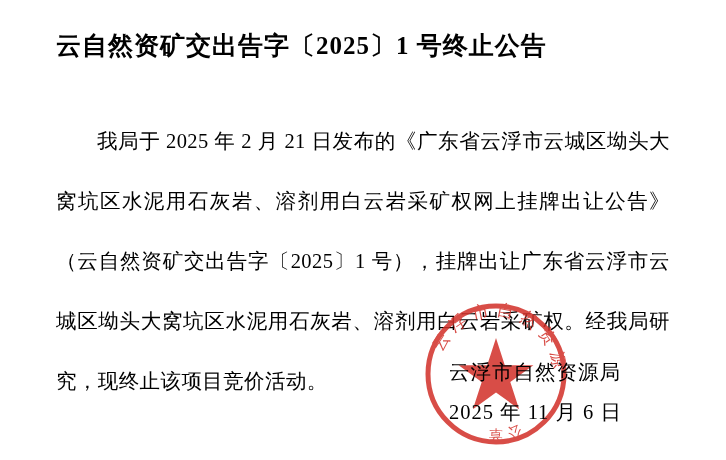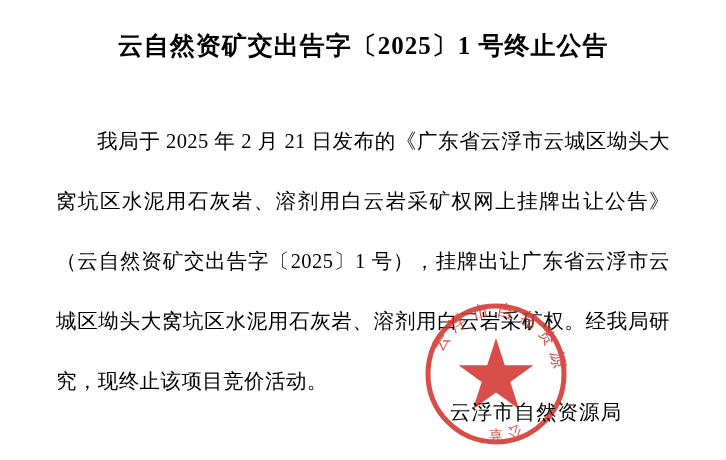--- a/index.html
+++ b/index.html
@@ -15,21 +15,21 @@
     overflow: hidden;
   }
   .page {
     position: relative;
     width: 726px;
     height: 460px;
     box-sizing: border-box;
     padding: 18px 56px 0 56px;
   }
   .doc-title {
-    text-align: center;
+    text-align: left;
     font-size: 25px;
     font-weight: bold;
     letter-spacing: 1px;
     color: #000000;
     margin: 10px 0 0 0;
     line-height: 1.4;
     white-space: nowrap;
   }
   .title-rule {
     height: 0;
@@ -99,15 +99,16 @@
         <textPath href="#sealArcTop" startOffset="12%">云浮市自然资源局</textPath>
       </text>
       <text font-family="'Liberation Serif', serif" font-size="14" fill="#d2312a" letter-spacing="4">
         <textPath href="#sealArcBottom" startOffset="36%">公章</textPath>
       </text>
     </svg>
   </div>
 
   <div class="signature-block">
     <div class="sig-line">云浮市自然资源局</div>
+    <div class="sig-line">2025 年 11 月 6 日</div>
   </div>
 
 </div>
 
 </body></html>

